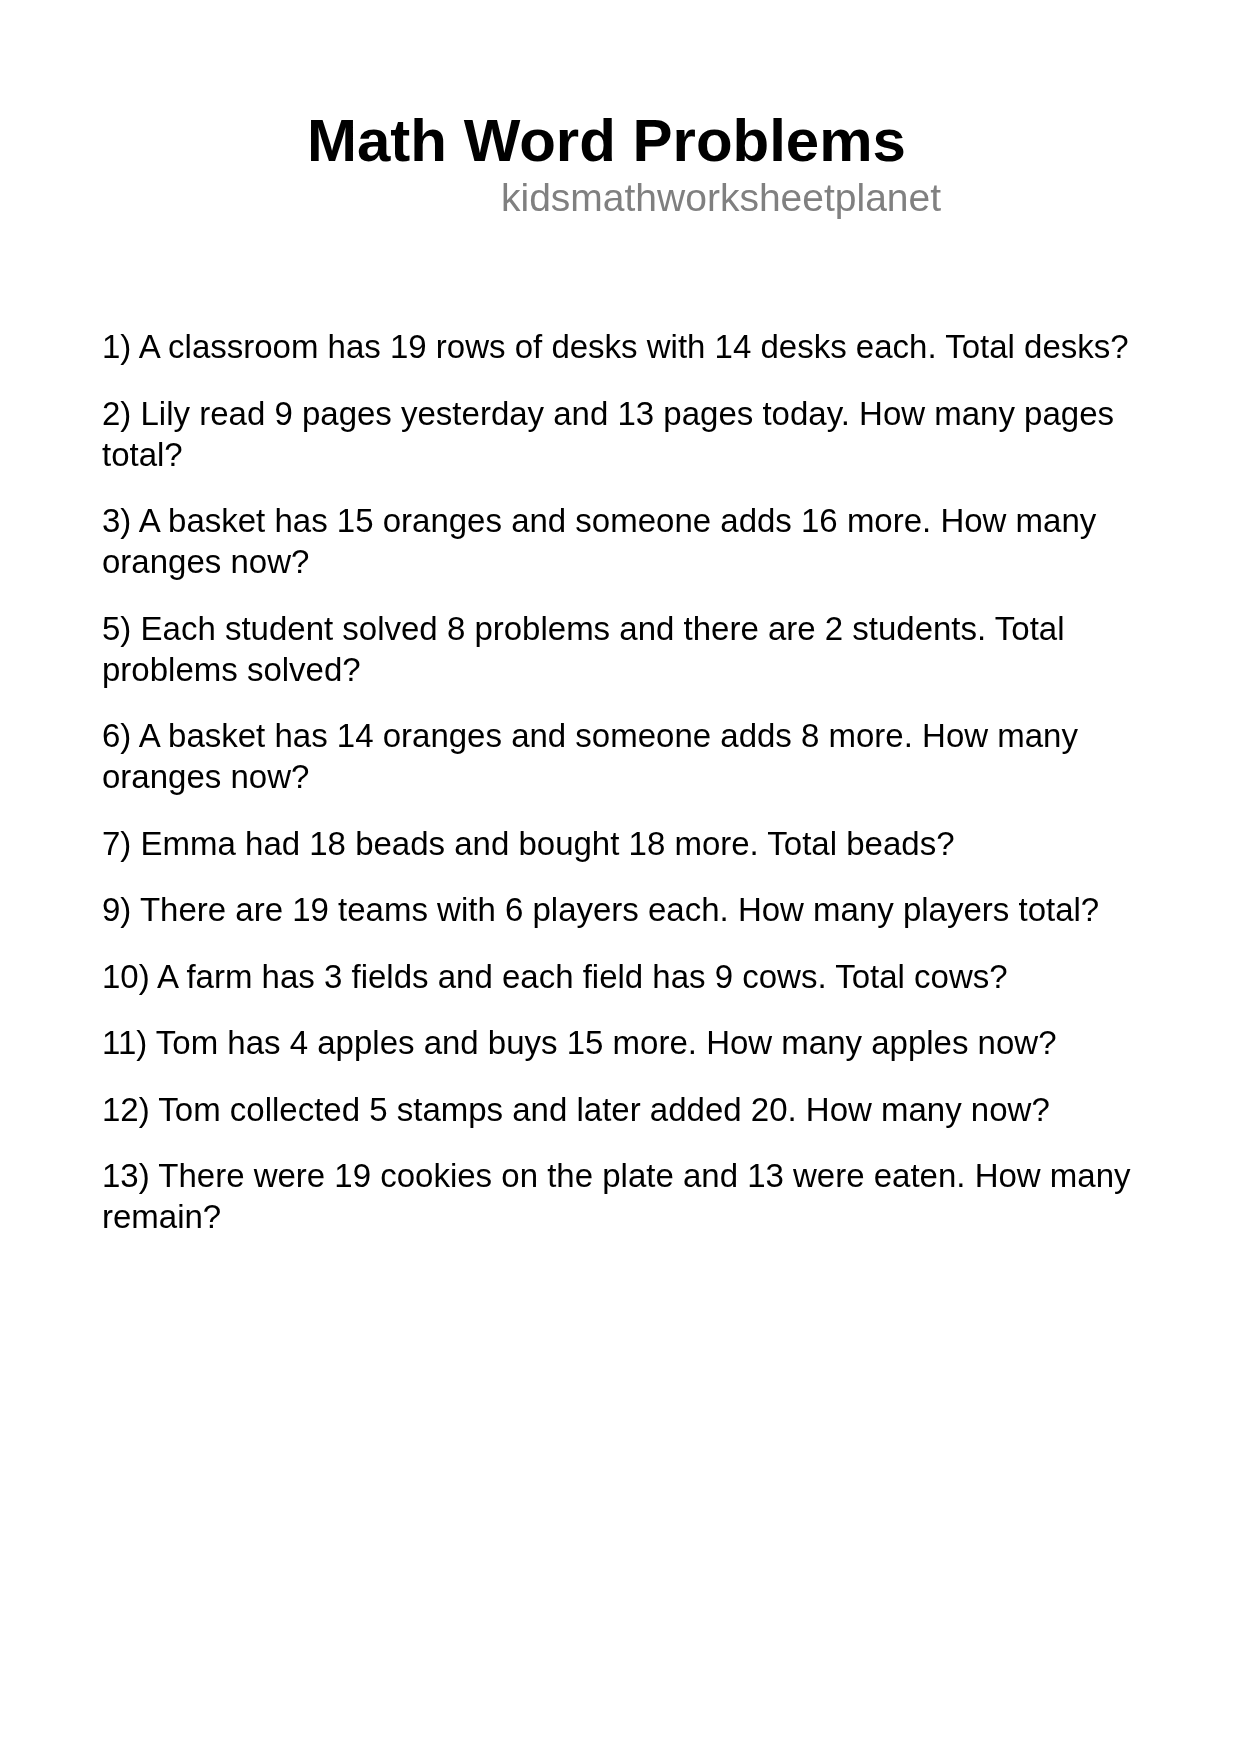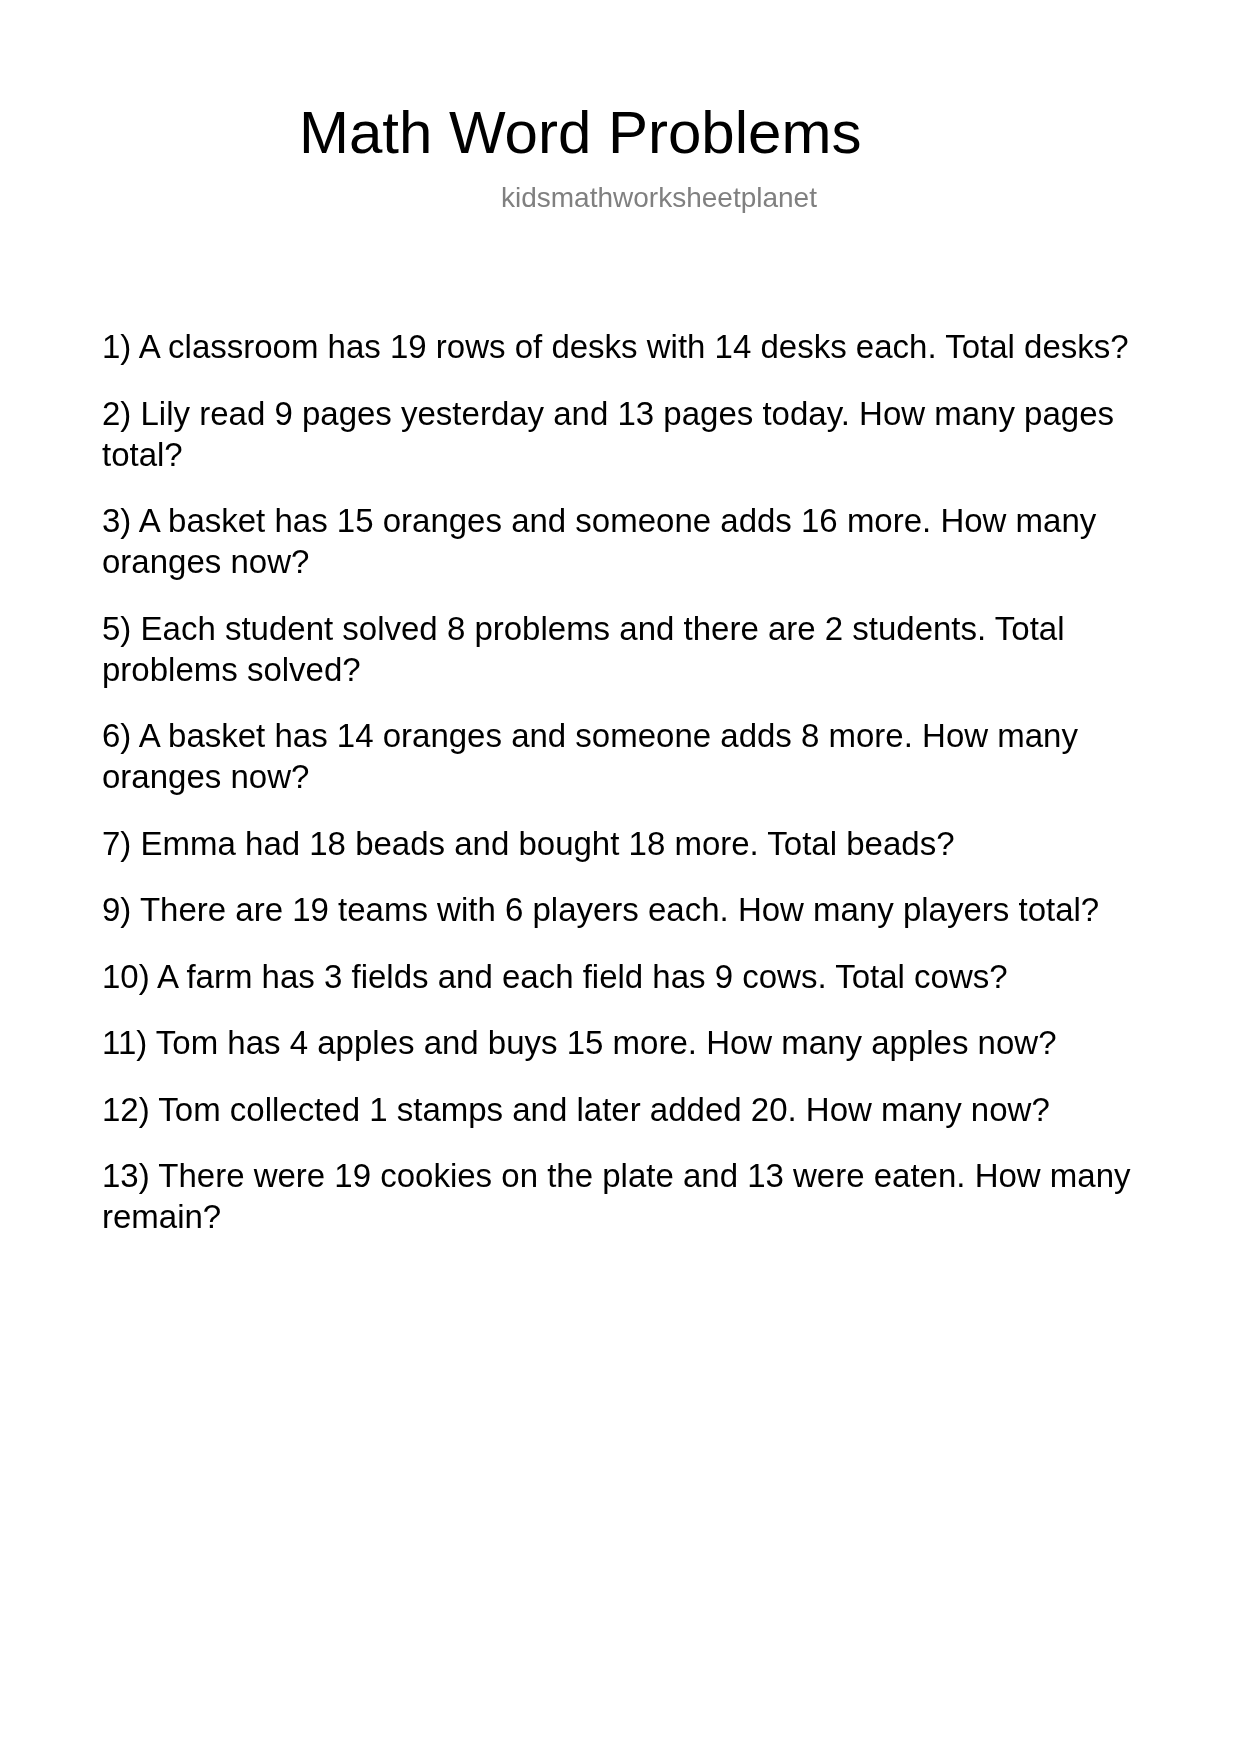--- a/index.html
+++ b/index.html
@@ -12,33 +12,33 @@
       height: 1754px;
       position: relative;
       overflow: hidden;
       font-family: "Liberation Sans", "DejaVu Sans", sans-serif;
       color: #000000;
     }
     .page-title {
       position: absolute;
       left: 299px;
       top: 98px;
-      margin: 0;
+      margin: 8px;
       font-size: 60px;
-      font-weight: normal;
+      font-weight: bold;
       line-height: 70px;
       white-space: nowrap;
       color: #000000;
       text-align: center;
     }
     .page-subtitle {
       position: absolute;
       left: 501px;
       top: 178px;
-      font-size: 28px;
+      font-size: 39px;
       line-height: 40px;
       white-space: nowrap;
       color: #808080;
     }
     .problem-list {
       position: absolute;
       left: 102px;
       top: 326px;
       width: 1050px;
       margin: 0;
@@ -62,15 +62,15 @@
 <ol class="problem-list">
   <li class="problem-item"><span class="num">1)</span> <span>A classroom has 19 rows of desks with 14 desks each. Total desks?</span></li>
   <li class="problem-item"><span class="num">2)</span> <span>Lily read 9 pages yesterday and 13 pages today. How many pages total?</span></li>
   <li class="problem-item"><span class="num">3)</span> <span>A basket has 15 oranges and someone adds 16 more. How many oranges now?</span></li>
   <li class="problem-item"><span class="num">5)</span> <span>Each student solved 8 problems and there are 2 students. Total problems solved?</span></li>
   <li class="problem-item"><span class="num">6)</span> <span>A basket has 14 oranges and someone adds 8 more. How many oranges now?</span></li>
   <li class="problem-item"><span class="num">7)</span> <span>Emma had 18 beads and bought 18 more. Total beads?</span></li>
   <li class="problem-item"><span class="num">9)</span> <span>There are 19 teams with 6 players each. How many players total?</span></li>
   <li class="problem-item"><span class="num">10)</span> <span>A farm has 3 fields and each field has 9 cows. Total cows?</span></li>
   <li class="problem-item"><span class="num">11)</span> <span>Tom has 4 apples and buys 15 more. How many apples now?</span></li>
-  <li class="problem-item"><span class="num">12)</span> <span>Tom collected 1 stamps and later added 20. How many now?</span></li>
+  <li class="problem-item"><span class="num">12)</span> <span>Tom collected 5 stamps and later added 20. How many now?</span></li>
   <li class="problem-item"><span class="num">13)</span> <span>There were 19 cookies on the plate and 13 were eaten. How many remain?</span></li>
 </ol>
 
 </body></html>

